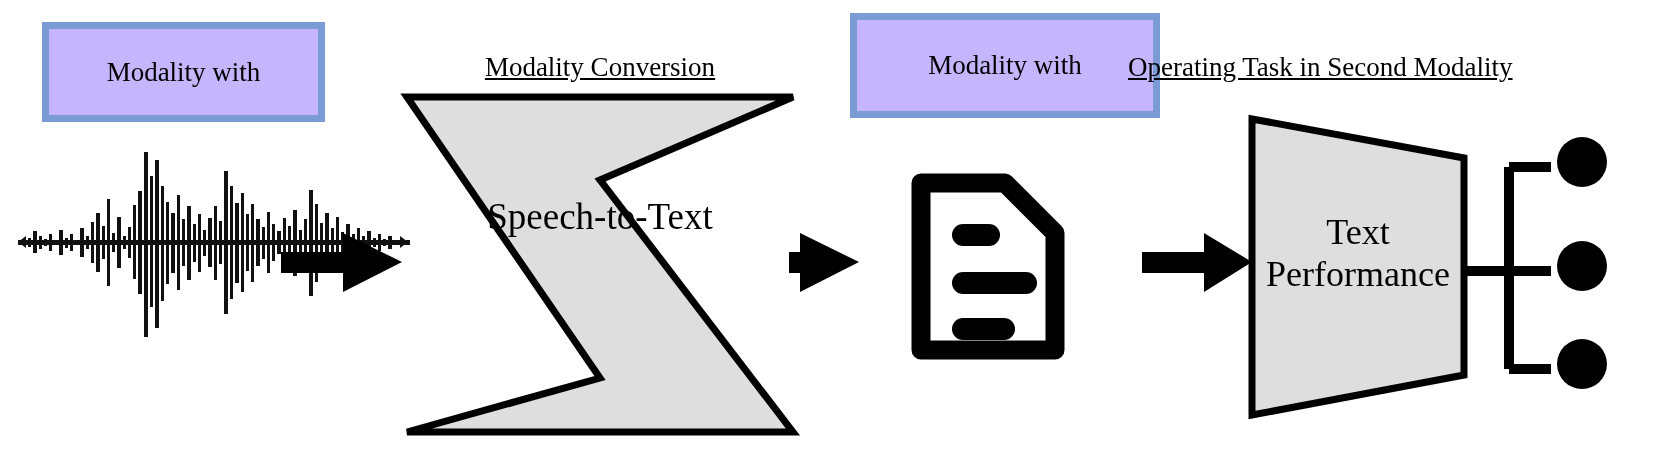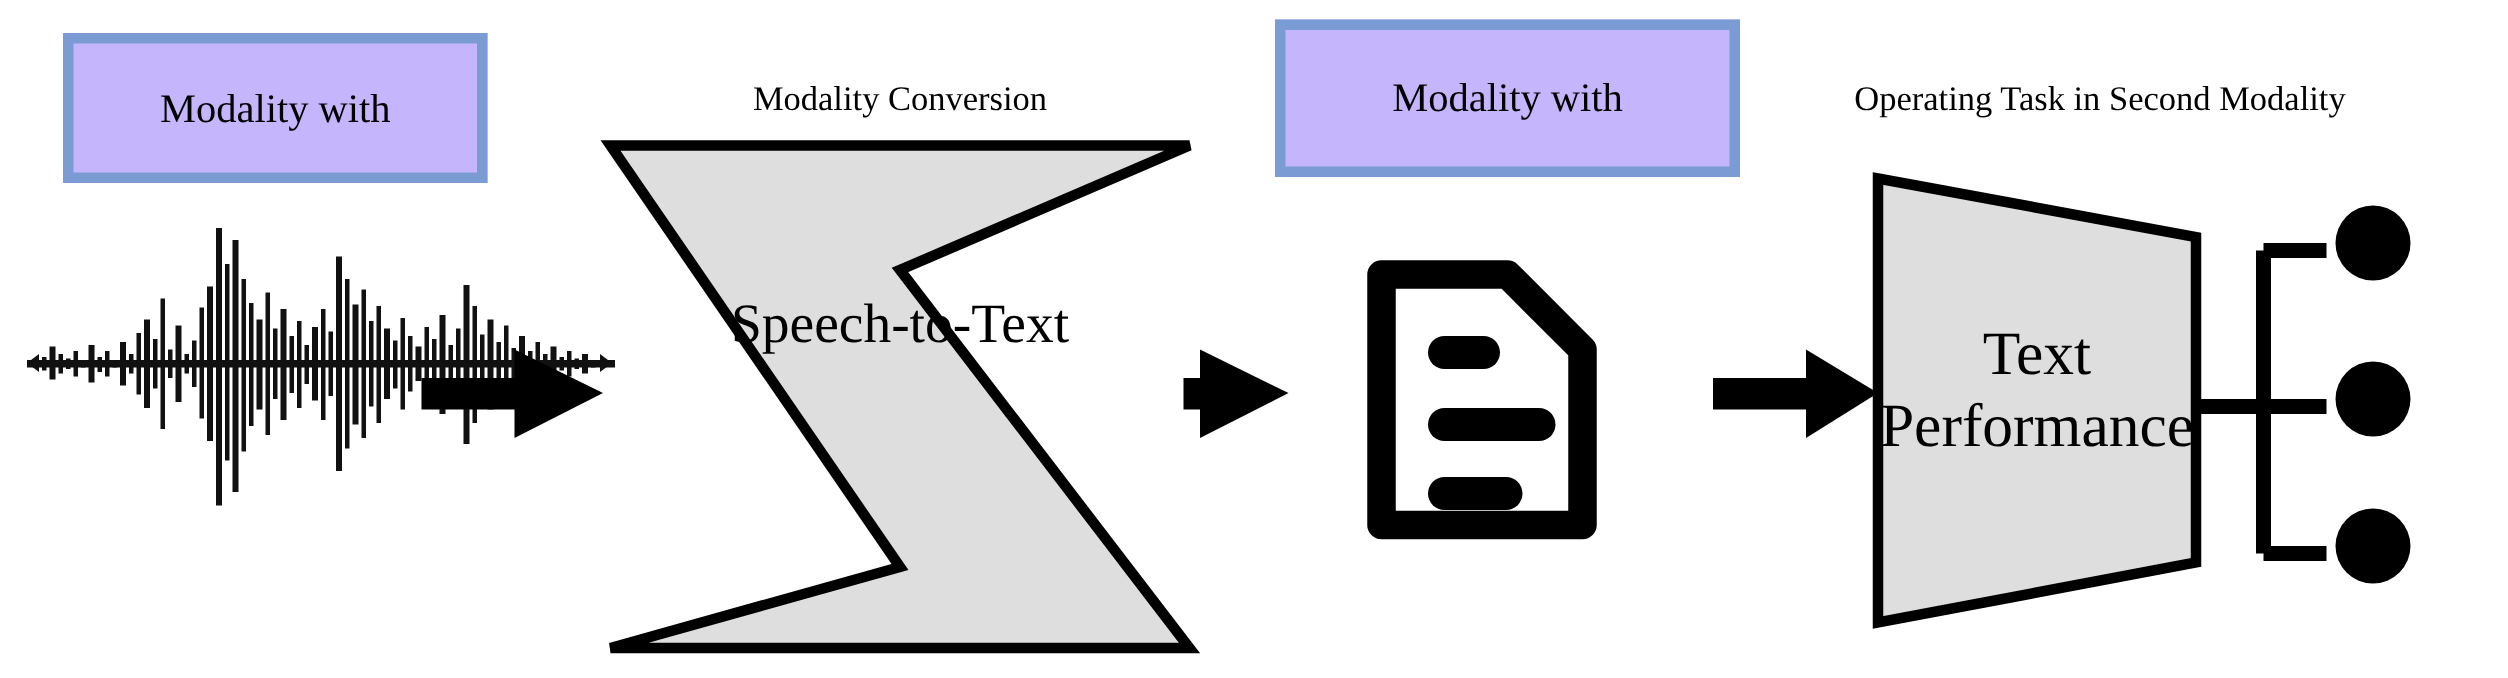--- a/index.html
+++ b/index.html
@@ -5,22 +5,22 @@
   html,body{margin:0;padding:0;background:#ffffff;}
   body{width:1672px;height:452px;overflow:hidden;
        font-family:"Liberation Serif","DejaVu Serif",serif;color:#000;}
   #stage{position:relative;width:1672px;height:452px;background:#fff;}
 
   .lbl-box{position:absolute;background:#c4b5fd;border:7px solid #7a9bd4;
            box-sizing:border-box;display:flex;align-items:center;
            justify-content:center;text-align:left;line-height:1.12;}
   .lbl-box span{display:block;font-size:27px;}
 
-  .plain-label{position:absolute;text-align:center;font-size:23px;
-               line-height:1.1;white-space:nowrap;}
+  .plain-label{position:absolute;text-align:center;font-size:27px;
+               line-height:1.1;white-space:nowrap;text-decoration:underline;}
 
   .shape-text{position:absolute;text-align:center;font-weight:normal;
               line-height:1.16;white-space:nowrap;}
 
   svg{position:absolute;left:0;top:0;overflow:visible;}
   .svg-layer{position:absolute;left:0;top:0;width:1672px;height:452px;}
 </style>
 </head>
 <body>
 
@@ -161,20 +161,20 @@
   <div class="shape-text" style="left:400px;top:196px;width:400px;font-size:37px;">
     <div>Speech-to-Text</div>
   </div>
 
   <div class="lbl-box" style="left:850px;top:13px;width:310px;height:105px;">
     <div>
       <span>Modality with</span>
     </div>
   </div>
 
-  <div class="plain-label" style="left:1128px;top:53px;width:544px;text-align:center;">Operating Task in Second Modality</div>
+  <div class="plain-label" style="left:1128px;top:53px;width:544px;text-align:left;">Operating Task in Second Modality</div>
 
-  <div class="shape-text" style="left:1252px;top:212px;width:212px;font-size:41px;">
+  <div class="shape-text" style="left:1252px;top:212px;width:212px;font-size:36px;">
     <div>Text</div>
     <div>Performance</div>
   </div>
 
 </div>
 
 </body></html>

